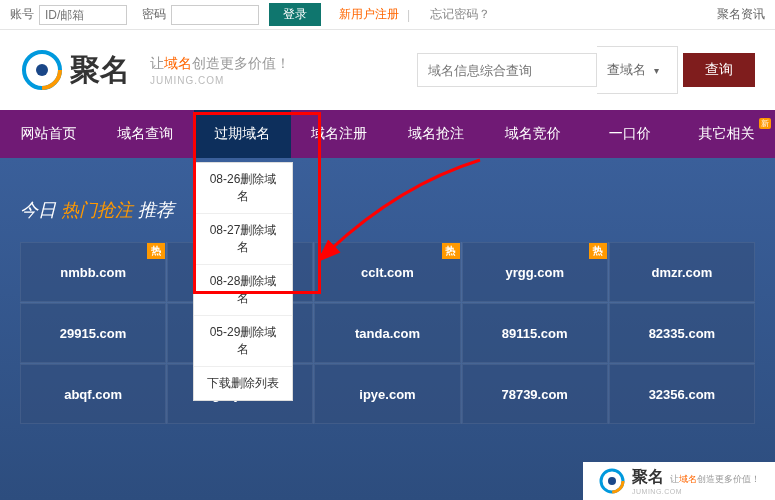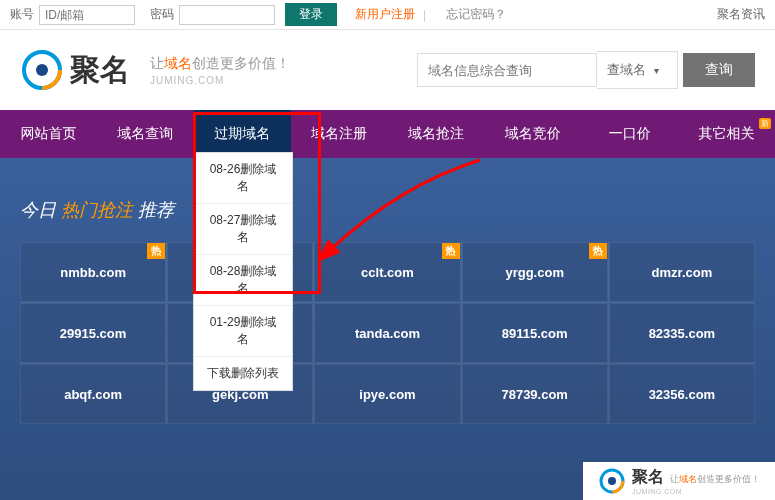--- a/index.html
+++ b/index.html
@@ -1,47 +1,47 @@
 <!DOCTYPE html>
 <html><head>
   <meta charset="utf-8">
   <style>
     * { margin: 0; padding: 0; box-sizing: border-box; font-family: "Microsoft YaHei", Arial, sans-serif; }
     body { width: 775px; height: 500px; background: #fff; overflow: hidden; position: relative; }
     
     .top-bar { height: 30px; display: flex; align-items: center; padding: 0 10px; font-size: 12px; color: #666; border-bottom: 1px solid #e5e5e5; }
     .top-bar .label { margin-right: 5px; }
-    .top-bar input { border: 1px solid #ccc; padding: 2px 5px; font-size: 12px; width: 96px; height: 20px; }
+    .top-bar input { border: 1px solid #ccc; padding: 2px 5px; font-size: 12px; width: 88px; height: 20px; }
     .top-bar .login-btn { background: #0f766e; color: #fff; border: none; padding: 3px 14px; font-size: 12px; margin: 0 10px; cursor: pointer; }
     .top-bar .link-orange { color: #ff6600; margin-left: 8px; }
     .top-bar .link-gray { color: #888; margin-left: 12px; }
     .top-bar .divider { color: #ccc; margin: 0 8px; }
     .top-bar .right { margin-left: auto; color: #666; }
     
     .header { height: 80px; display: flex; align-items: center; padding: 0 20px; }
     .logo-area { display: flex; align-items: center; }
     .logo-icon { width: 44px; height: 44px; position: relative; }
     .logo-icon svg { width: 100%; height: 100%; }
     .logo-text { font-size: 30px; font-weight: bold; color: #333; margin-left: 6px; font-family: "KaiTi", serif; }
     .slogan-area { margin-left: 20px; }
     .slogan { font-size: 14px; color: #999; }
     .slogan .highlight { color: #ff6600; }
     .slogan-sub { font-size: 10px; color: #bbb; letter-spacing: 1px; margin-top: 2px; }
     .search-area { margin-left: auto; display: flex; align-items: center; }
     .search-input { width: 180px; height: 34px; border: 1px solid #ddd; padding: 0 10px; font-size: 13px; color: #b91c1c; }
-    .search-select { height: 38px; border: 1px solid #ddd; border-left: none; padding: 0 18px 0 10px; font-size: 13px; color: #666; display: flex; align-items: center; background: #fff; position: relative; }
+    .search-select { height: 48px; border: 1px solid #ddd; border-left: none; padding: 0 18px 0 10px; font-size: 13px; color: #666; display: flex; align-items: center; background: #fff; position: relative; }
     .search-select::after { content: '▾'; margin-left: 8px; font-size: 10px; }
-    .search-btn { height: 34px; background: #737373; color: #fff; border: none; padding: 0 22px; font-size: 14px; margin-left: 5px; cursor: pointer; }
+    .search-btn { height: 34px; background: #7f1d1d; color: #fff; border: none; padding: 0 22px; font-size: 14px; margin-left: 5px; cursor: pointer; }
     
     .nav { height: 48px; background: #701a75; display: flex; position: relative; }
     .nav-item { flex: 1; color: #fff; display: flex; align-items: center; justify-content: center; font-size: 14px; cursor: pointer; position: relative; }
     .nav-item.active { background: #0d2f5c; }
     .nav-item .badge { position: absolute; right: 4px; top: 8px; background: #ff9900; color: #fff; font-size: 8px; padding: 0 2px; border-radius: 2px; }
     
-    .dropdown { position: absolute; top: 42px; left: 193px; width: 100px; background: #fff; border: 1px solid #ddd; z-index: 10; }
+    .dropdown { position: absolute; top: 52px; left: 193px; width: 100px; background: #fff; border: 1px solid #ddd; z-index: 10; }
     .dropdown-item { padding: 8px 10px; font-size: 12px; color: #333; text-align: center; border-bottom: 1px solid #eee; cursor: pointer; }
     .dropdown-item:last-child { border-bottom: none; }
     
     .red-box { position: absolute; top: 112px; left: 193px; width: 128px; height: 182px; border: 3px solid #ff0000; z-index: 20; pointer-events: none; }
     .arrow { position: absolute; top: 155px; left: 320px; z-index: 20; pointer-events: none; }
     
     .content { background: linear-gradient(180deg, #3a5f9a 0%, #2d4d7e 100%); padding: 40px 20px 20px; min-height: 342px; }
     .section-title { color: #fff; font-size: 18px; margin-bottom: 20px; font-style: italic; }
     .section-title .hot { color: #ff9900; }
     
@@ -120,21 +120,21 @@
     </div>
   <div class="nav-item">
       <span>其它相关</span>
       <span class="badge">新</span>
     </div>
 
   <div class="dropdown">
     <div class="dropdown-item">08-26删除域名</div>
     <div class="dropdown-item">08-27删除域名</div>
     <div class="dropdown-item">08-28删除域名</div>
-    <div class="dropdown-item">01-29删除域名</div>
+    <div class="dropdown-item">05-29删除域名</div>
     <div class="dropdown-item">下载删除列表</div>
   </div>
 </div>
 
 <div class="red-box"></div>
 <svg class="arrow" width="170" height="120">
   <defs>
       <marker id="ah" markerWidth="10" markerHeight="10" refX="2" refY="3" orient="auto">
         <path d="M0,0 L0,6 L8,3 z" fill="#ff0000"></path>
       </marker>

